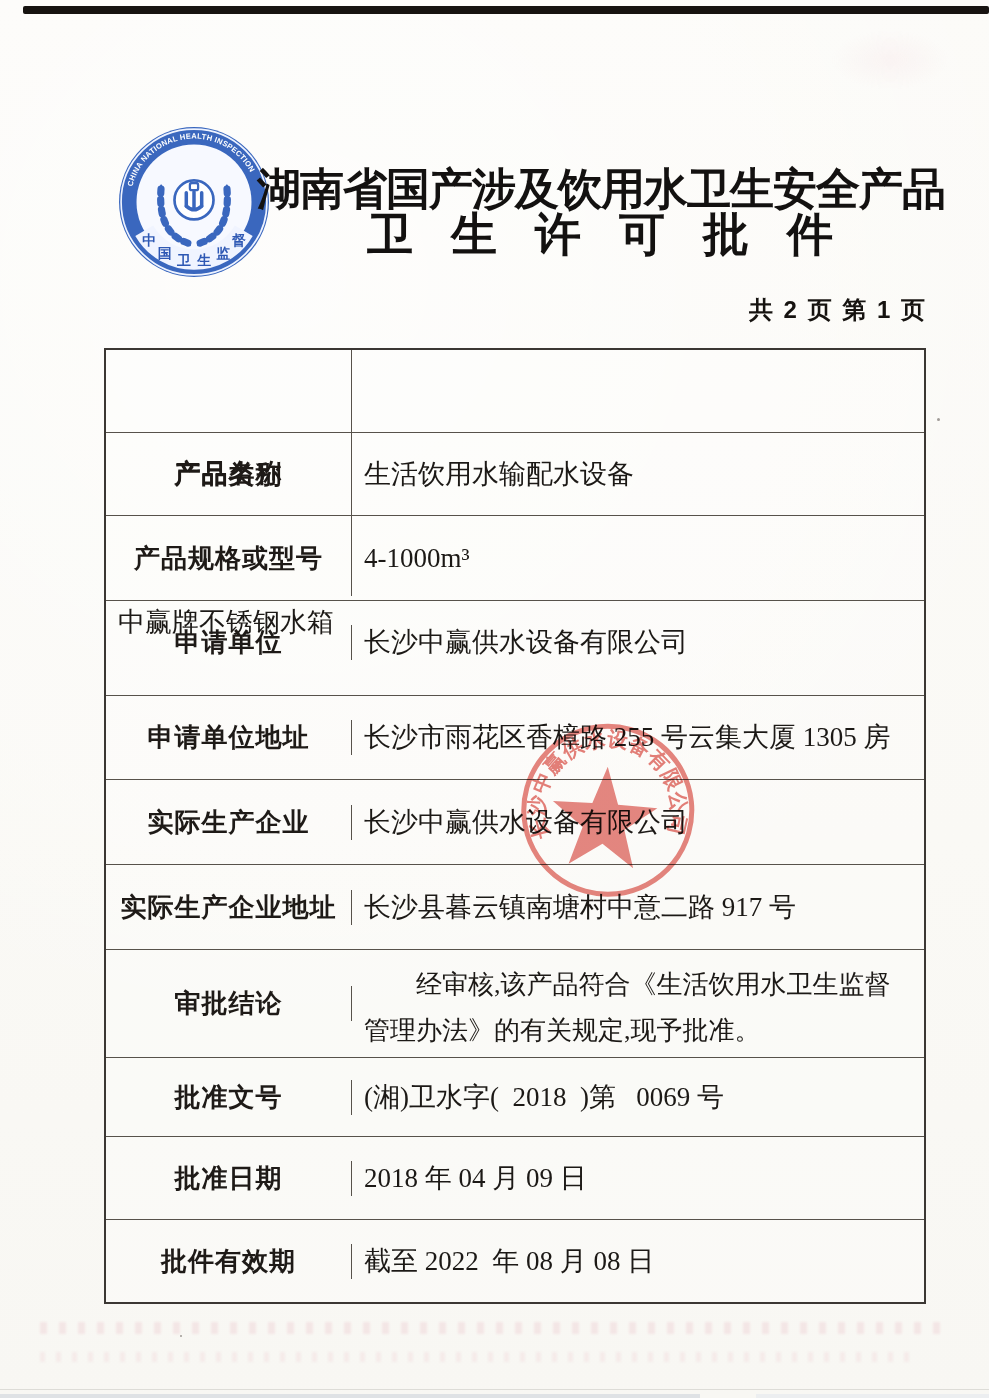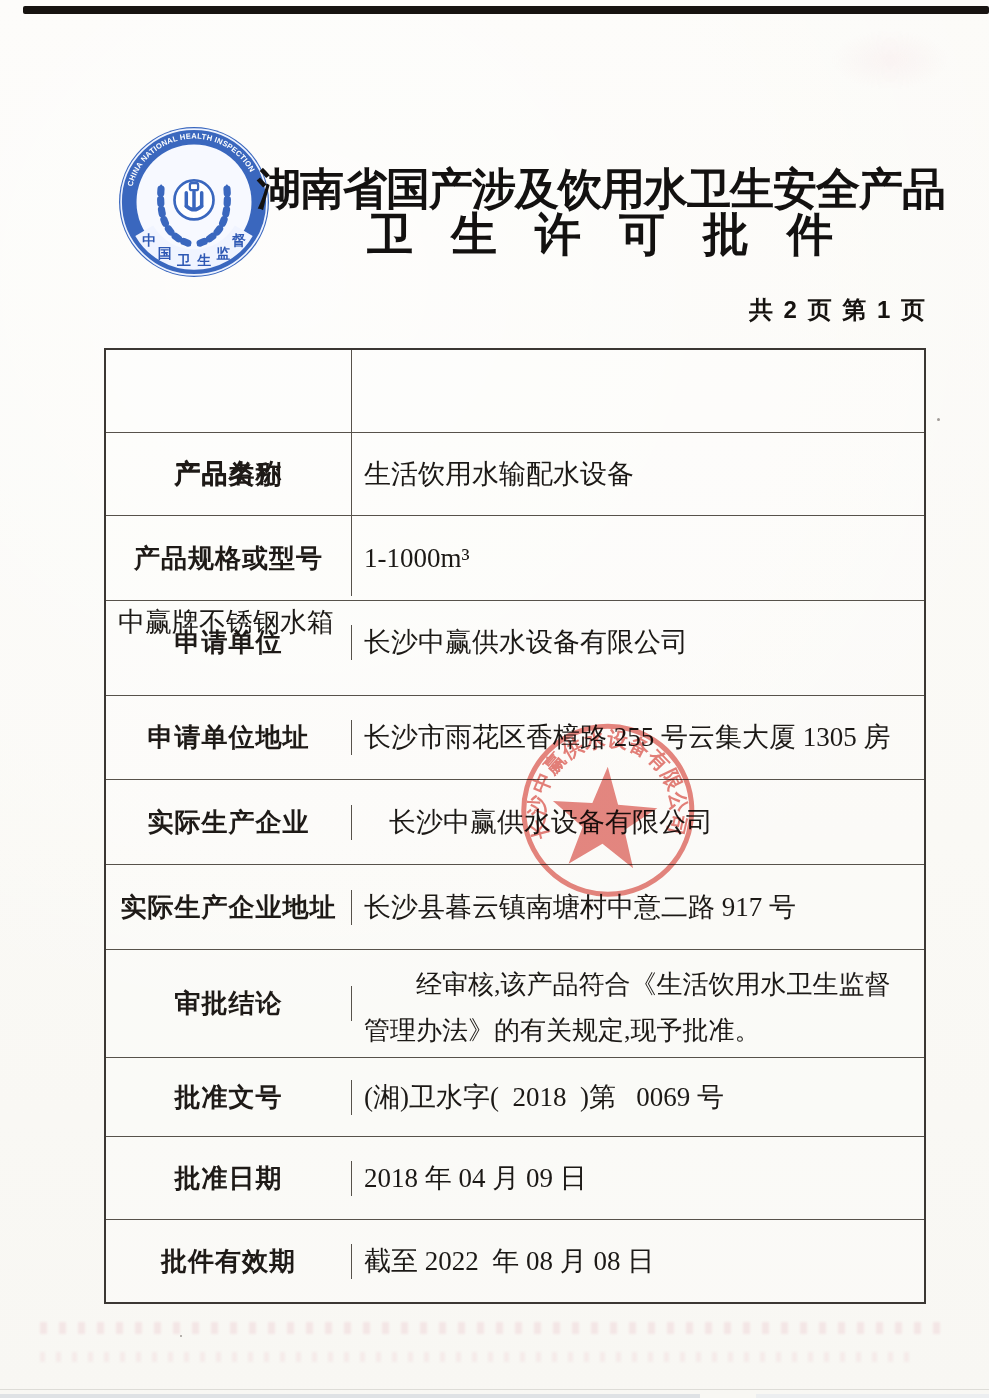--- a/index.html
+++ b/index.html
@@ -141,31 +141,31 @@
       <div class="t-row" style="height: 82px; flex-direction: column;">
         <div class="t-label">产品名称</div>
         <div class="t-value">中赢牌不锈钢水箱</div>
       </div>
       <div class="t-row" style="height: 83px;">
         <div class="t-label">产品类别</div>
         <div class="t-value">生活饮用水输配水设备</div>
       </div>
       <div class="t-row" style="height: 85px;">
         <div class="t-label">产品规格或型号</div>
-        <div class="t-value">1-1000m³</div>
+        <div class="t-value">4-1000m³</div>
       </div>
       <div class="t-row" style="height: 83px;">
         <div class="t-label">申请单位</div>
         <div class="t-value">长沙中赢供水设备有限公司</div>
       </div>
       <div class="t-row" style="height: 84px; margin-top: 12px;">
         <div class="t-label">申请单位地址</div>
         <div class="t-value">长沙市雨花区香樟路 255 号云集大厦 1305 房</div>
       </div>
-      <div class="t-row" style="height: 85px; gap: 25px;">
+      <div class="t-row" style="height: 85px;">
         <div class="t-label">实际生产企业</div>
         <div class="t-value">长沙中赢供水设备有限公司</div>
       </div>
       <div class="t-row" style="height: 85px;">
         <div class="t-label">实际生产企业地址</div>
         <div class="t-value">长沙县暮云镇南塘村中意二路 917 号</div>
       </div>
       <div class="t-row" style="height: 108px;">
         <div class="t-label">审批结论</div>
         <div class="t-value indent">经审核,该产品符合《生活饮用水卫生监督管理办法》的有关规定,现予批准。</div>

